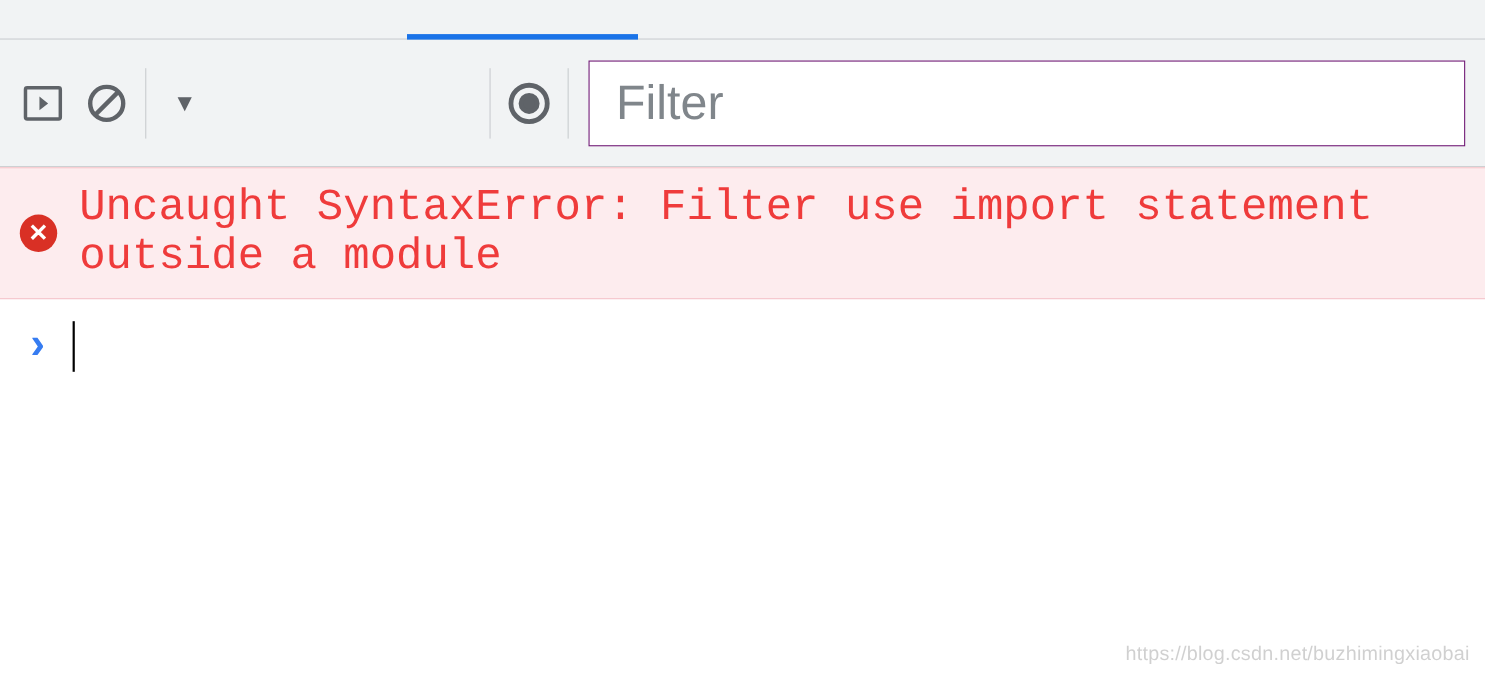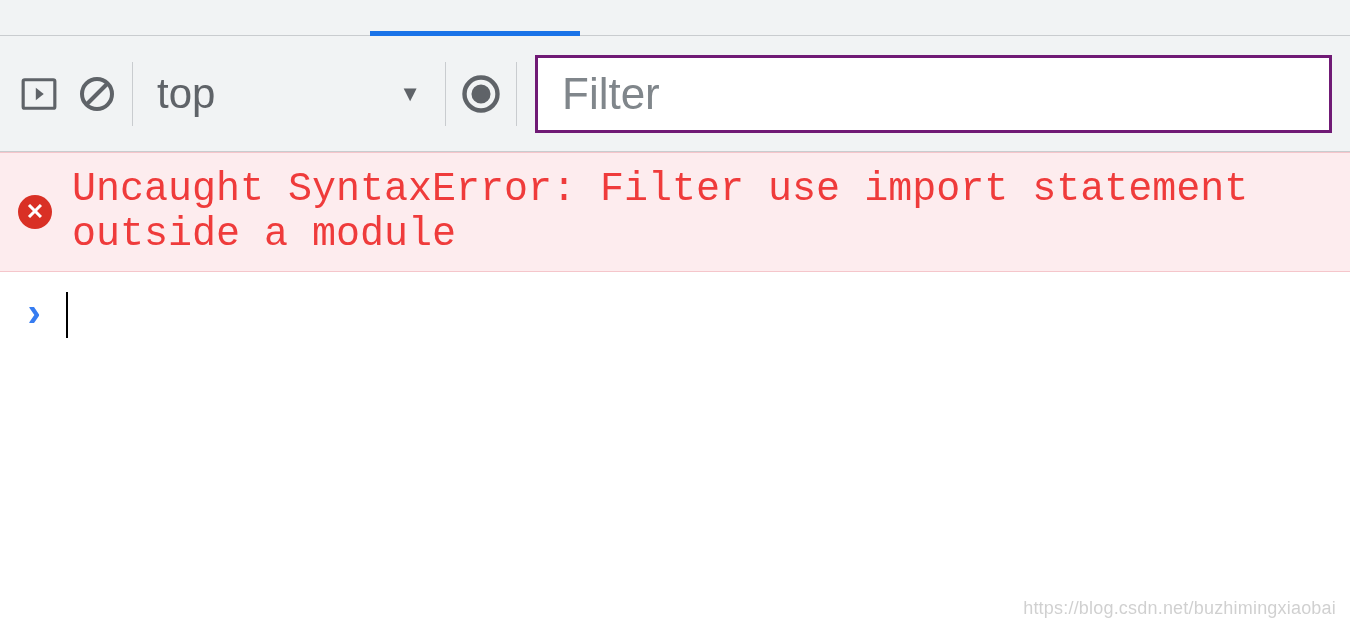--- a/index.html
+++ b/index.html
@@ -65,21 +65,21 @@
     font-size: 22px;
     color: #5f6368;
   }
   .filter-wrap {
     display: flex;
     align-items: center;
     flex: 1;
     height: 78px;
     margin: 0 8px 0 12px;
     background: #ffffff;
-    border: 3px solid #701a75;
+    border: 1px solid #701a75;
     padding: 0 24px;
   }
   .filter-input {
     border: none;
     outline: none;
     width: 100%;
     font-size: 44px;
     color: #5f6368;
     background: transparent;
     font-family: inherit;
@@ -124,21 +124,21 @@
     margin-left: 4px;
   }
   .cursor {
     width: 2px;
     height: 46px;
     background: #000000;
   }
   .watermark {
     position: absolute;
     right: 14px;
-    bottom: 10px;
+    bottom: 24px;
     font-size: 18px;
     color: rgba(120,120,120,0.35);
     font-family: Arial, sans-serif;
     letter-spacing: 0.2px;
   }
   svg { display: block; }
 </style>
 </head>
 <body>
 
@@ -158,21 +158,20 @@
   <div class="tb-btn">
     <svg width="40" height="40" viewBox="0 0 24 24" fill="none" stroke="#5f6368" stroke-width="2.4">
       <circle cx="12" cy="12" r="9"></circle>
       <line x1="6" y1="18" x2="18" y2="6"></line>
     </svg>
   </div>
 
   <div class="divider"></div>
 
   <div class="context-select">
-    <span class="label">top</span>
     <span class="caret">▼</span>
   </div>
 
   <div class="divider"></div>
 
   <div class="tb-btn">
     <svg width="44" height="44" viewBox="0 0 24 24" fill="none" stroke="#5f6368" stroke-width="2.4">
       <circle cx="12" cy="12" r="9"></circle>
       <circle cx="12" cy="12" r="4" fill="#5f6368"></circle>
     </svg>

